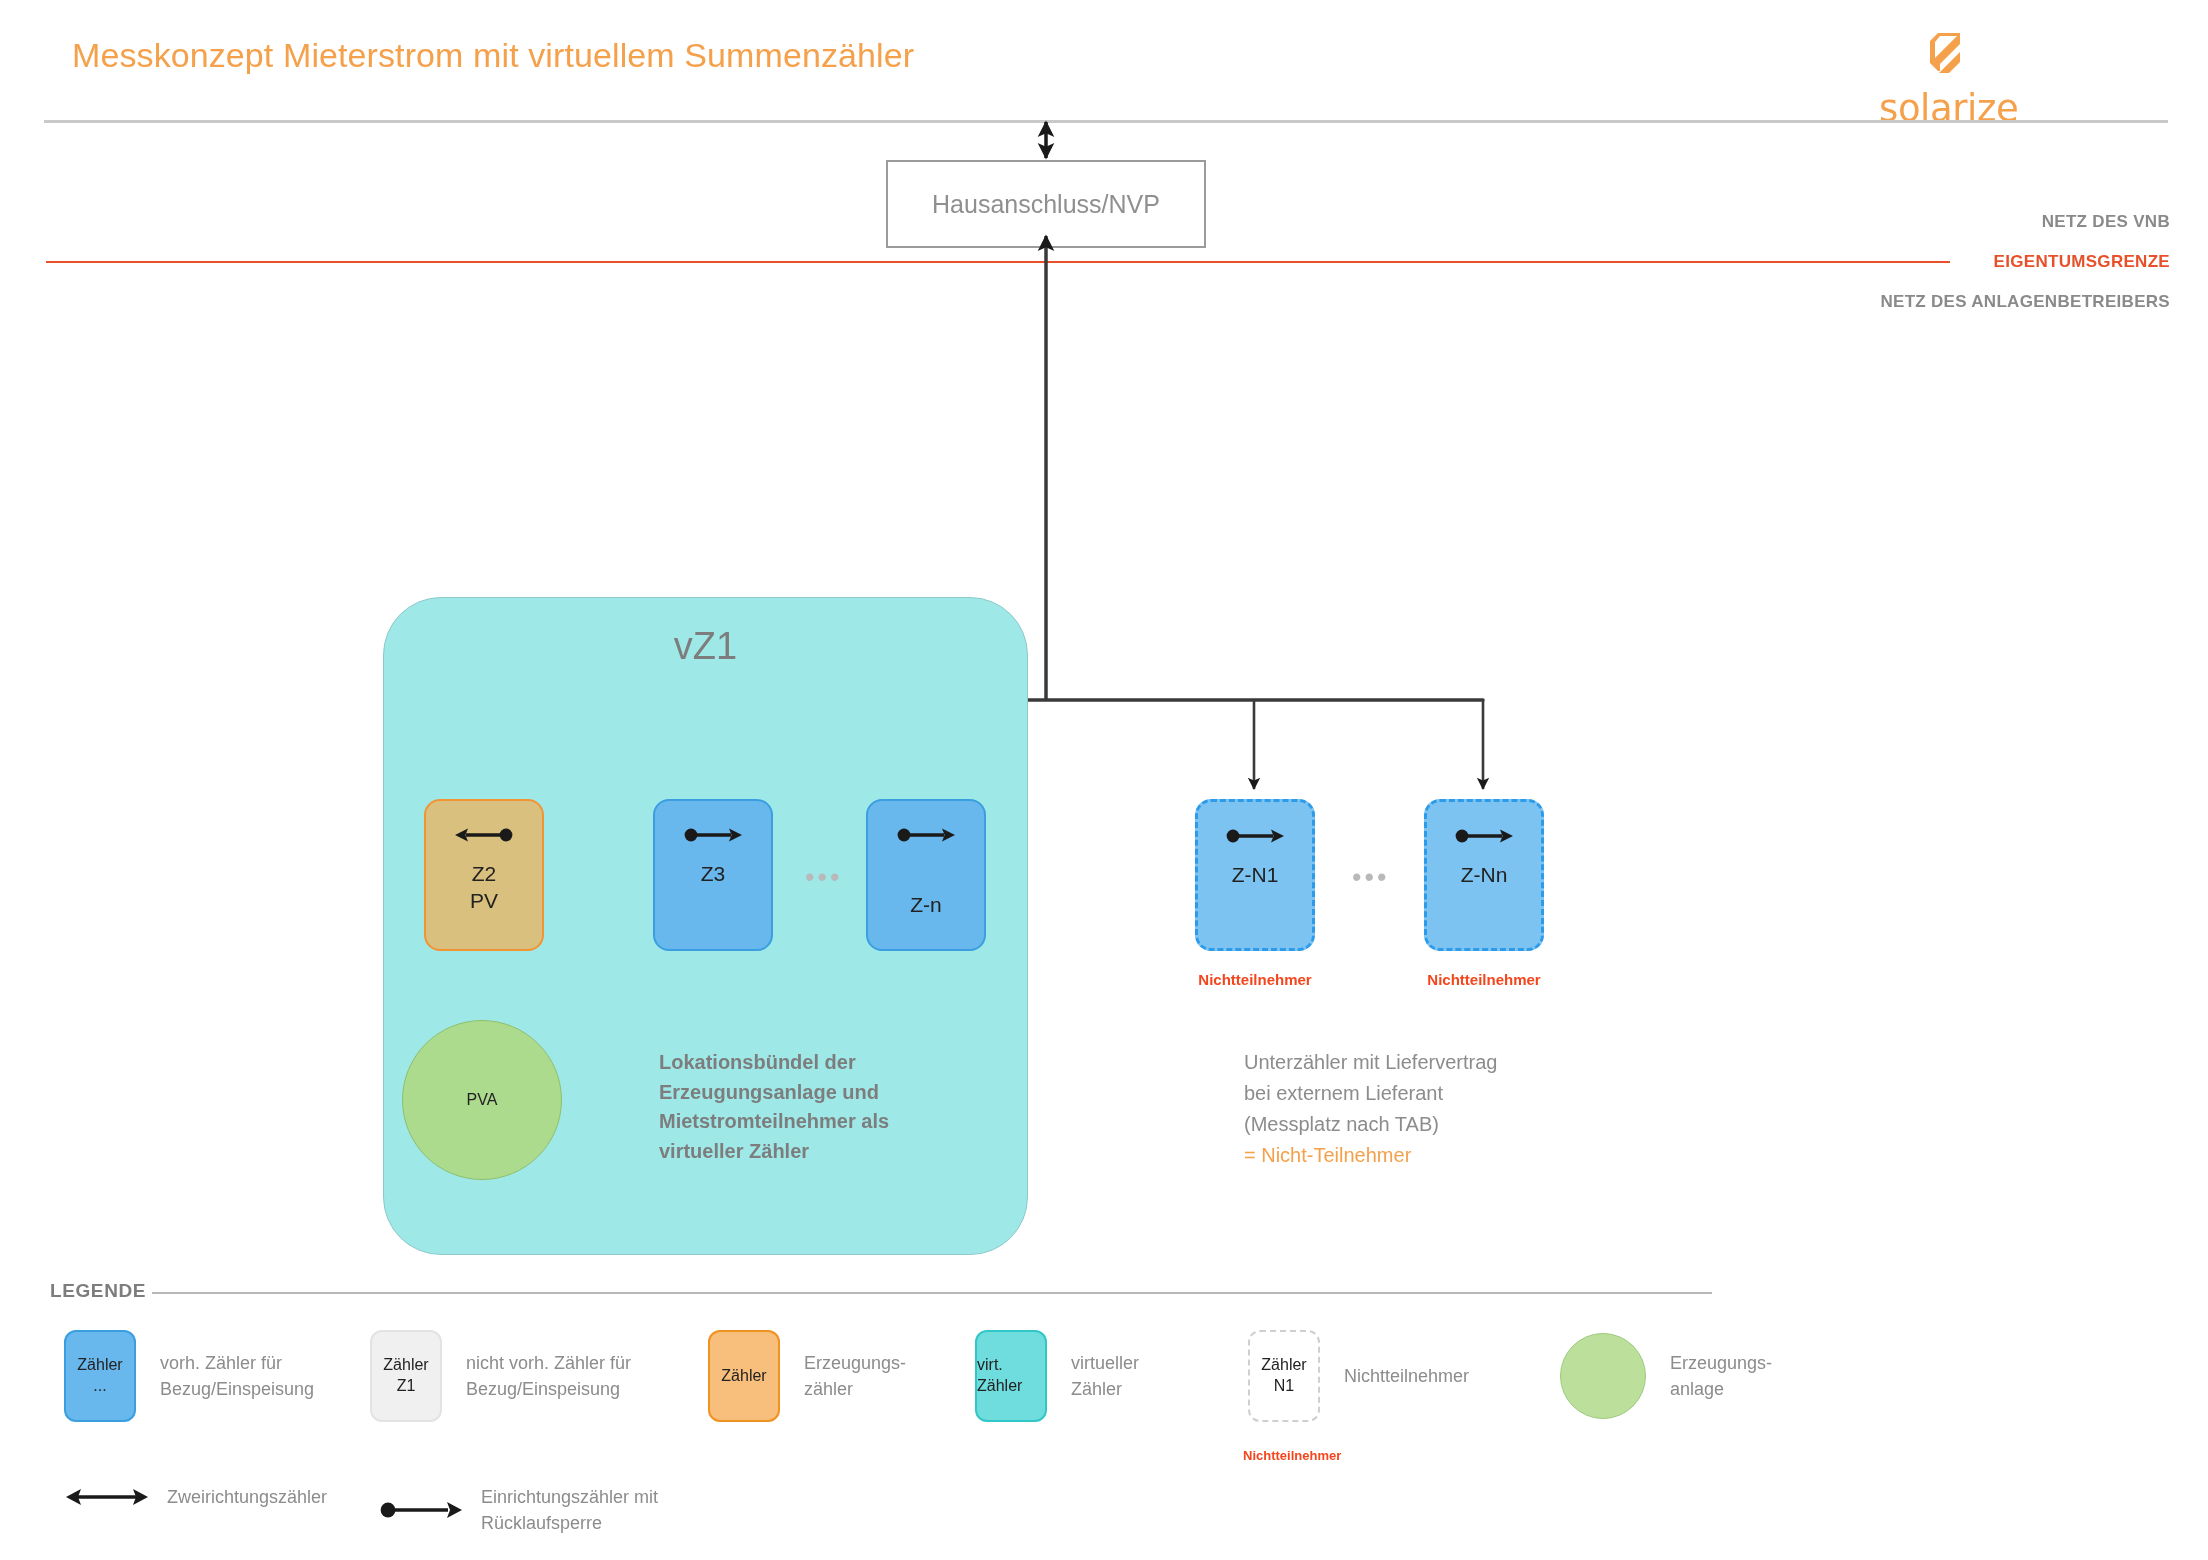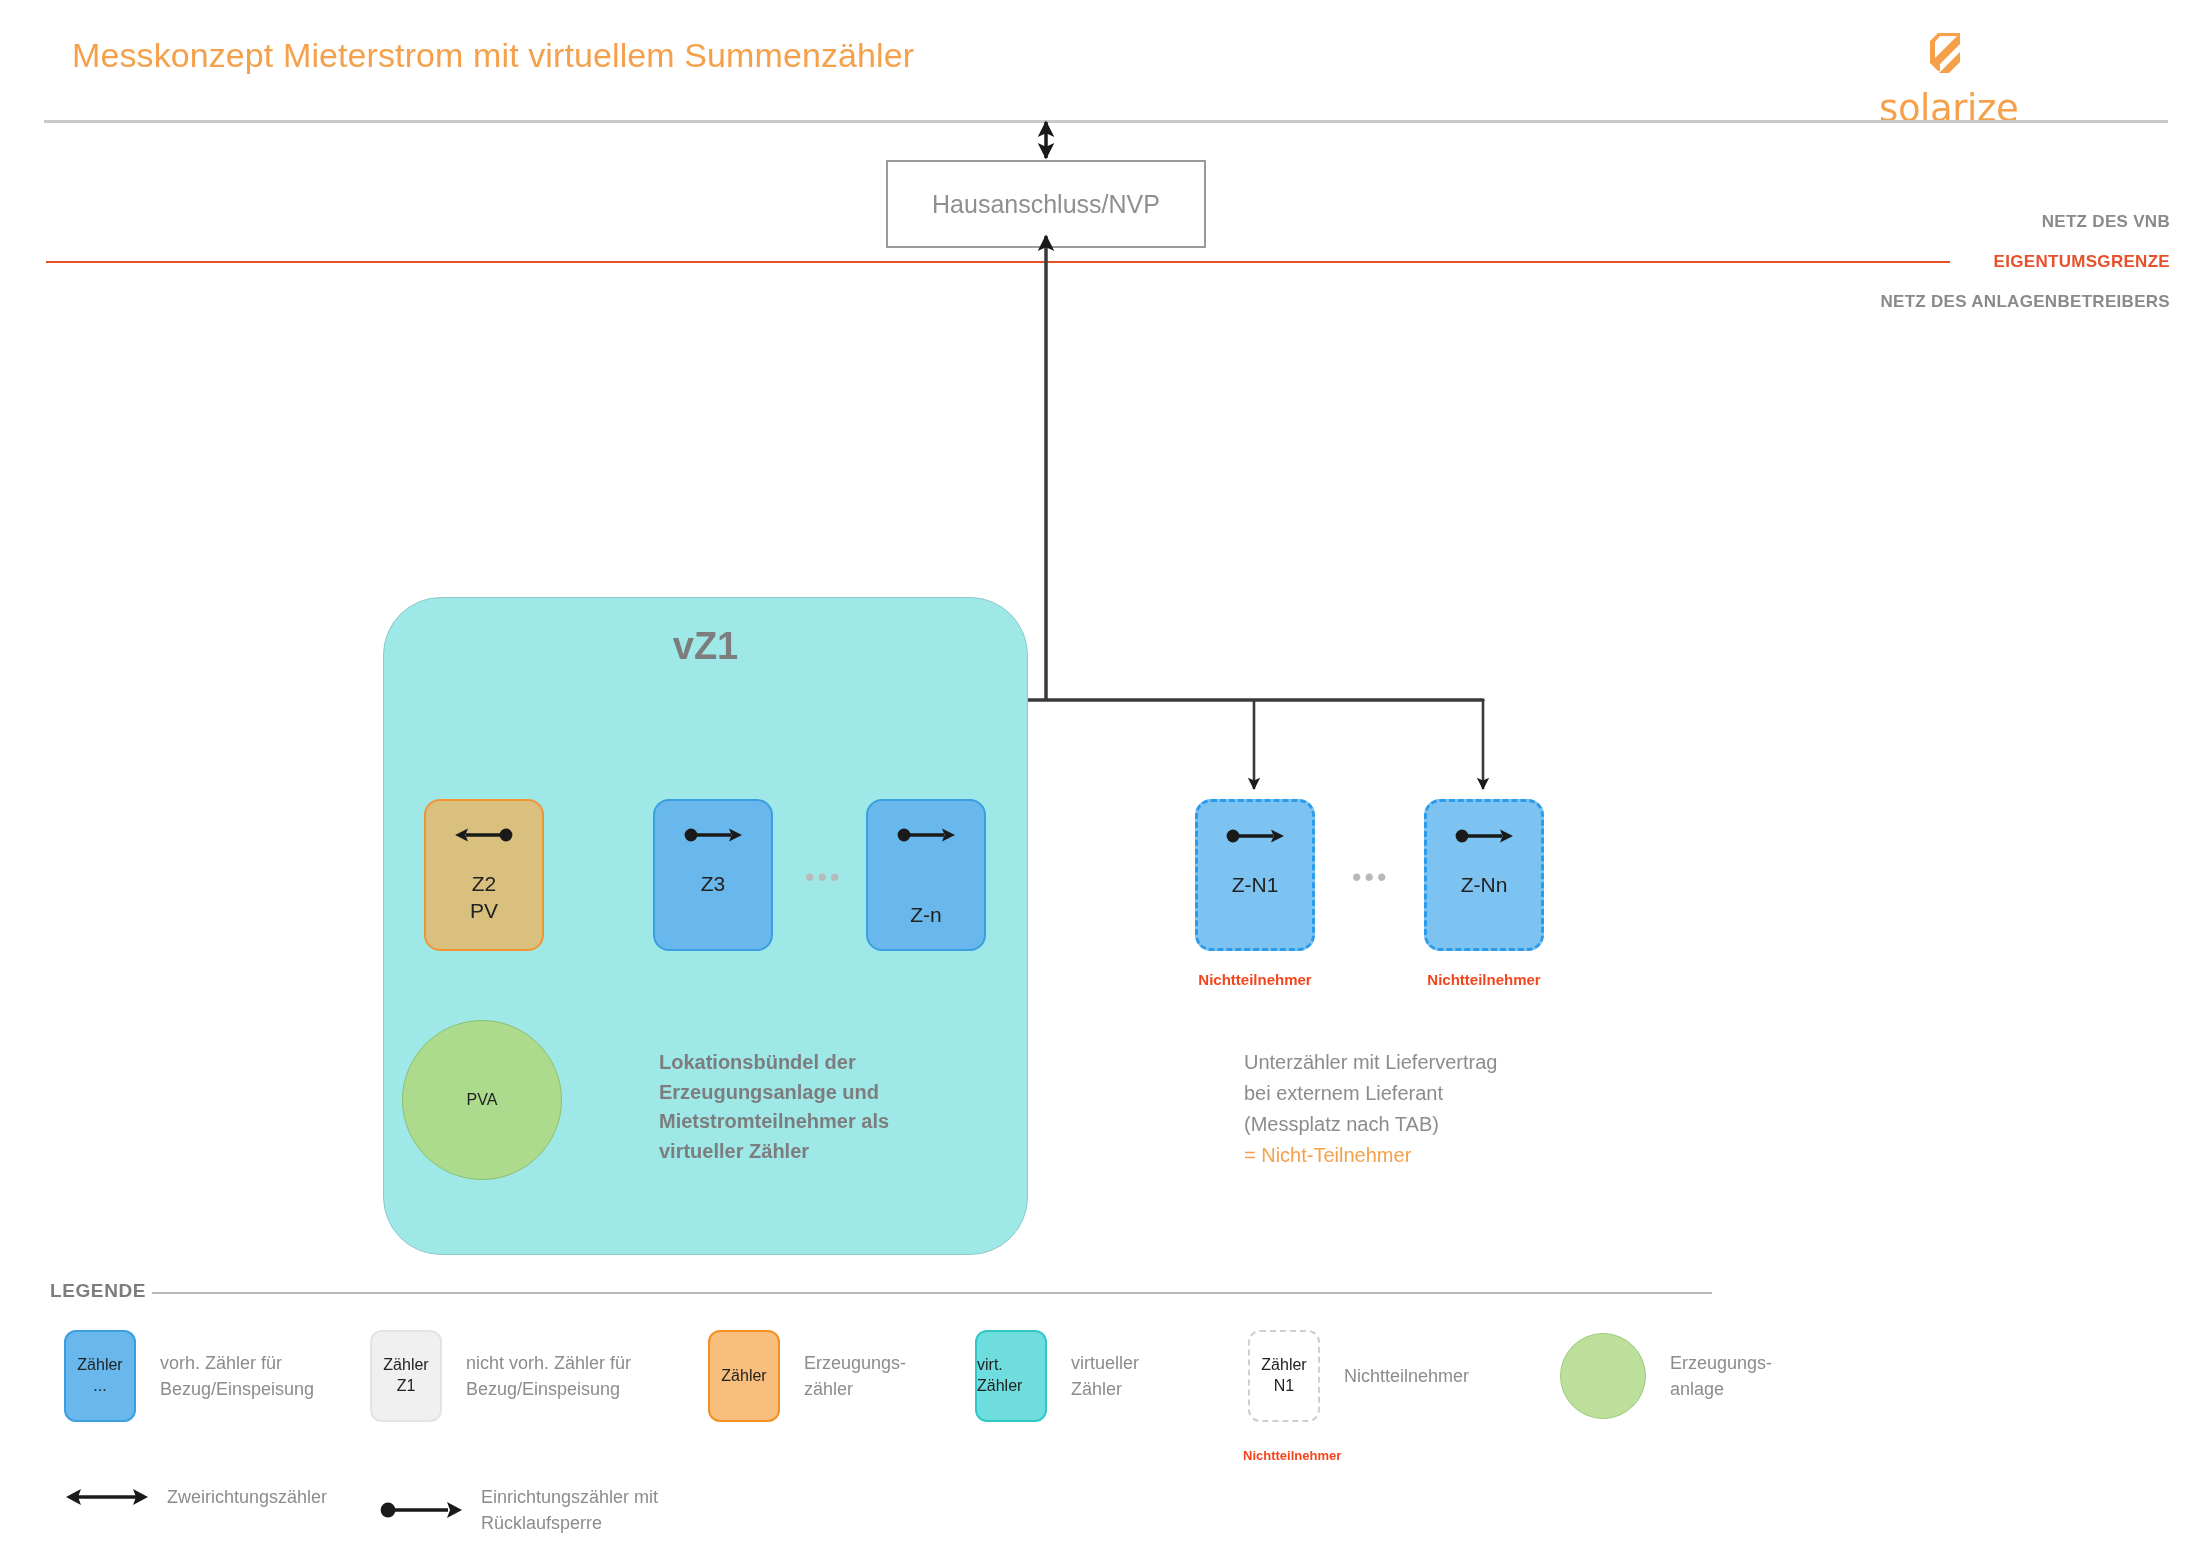--- a/index.html
+++ b/index.html
@@ -64,38 +64,38 @@
   
   #vz1-box {
     left: 383px; top: 597px; width: 645px; height: 658px;
     background: #9FE8E8;
     border: 1px solid #8ec9c9;
     border-radius: 58px;
   }
   #vz1-title {
     left: 383px; top: 625px; width: 645px;
     text-align: center;
-    font-size: 38px; font-weight: bold; color: #7d7d7d;
+    font-size: 38px; font-weight: normal; color: #7d7d7d;
   }
   #vz1-note {
     left: 659px; top: 1048px; width: 300px;
     font-size: 20px; font-weight: bold; color: #7d7d7d;
     line-height: 1.48;
   }
 
   
   .meter {
     width: 120px; height: 152px;
     border-radius: 16px;
     display: flex; flex-direction: column;
     align-items: center; justify-content: flex-start;
     font-size: 21px; color: #222;
     padding-top: 24px;
   }
-  .meter .mlabel { line-height: 1.28; text-align: center; margin-top: 26px; }
+  .meter .mlabel { line-height: 1.28; text-align: center; margin-top: 16px; }
   .meter-blue   { background: #68B8EE; border: 2px solid #3a9ee0; }
   .meter-tan    { background: #D9C07E; border: 2px solid #F29434; }
   .meter-dashed { background: #7CC3F2; border: 3px dashed #2b9bea; }
 
   #m-z2  { left: 424px; top: 799px; }
   #m-z3  { left: 653px; top: 799px; }
   #m-zn  { left: 866px; top: 799px; gap: 31px; }
   #m-zn1 { left: 1195px; top: 799px; }
   #m-znn { left: 1424px; top: 799px; }
 

